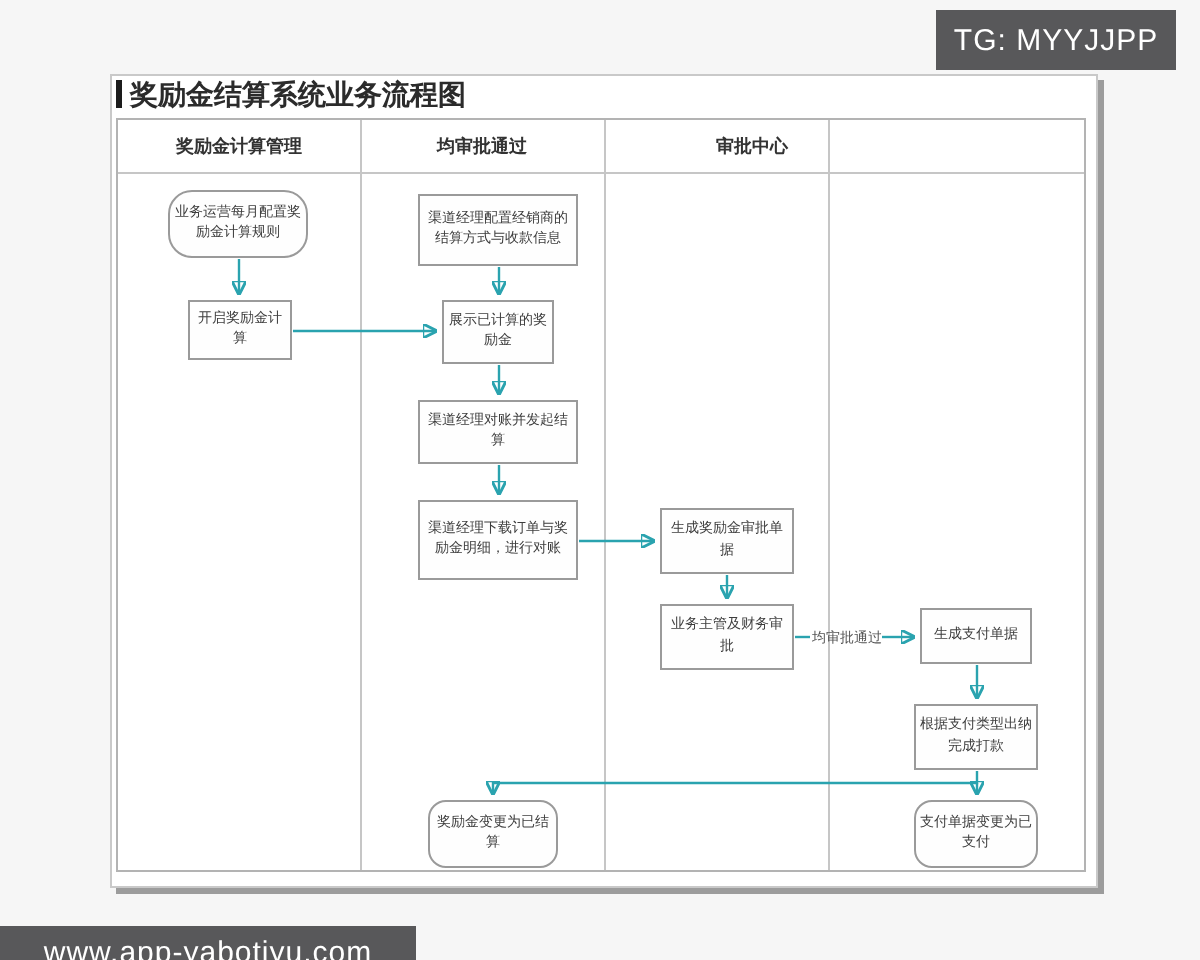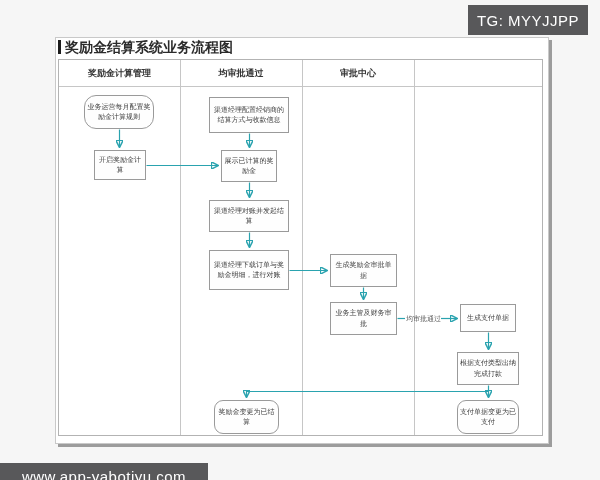--- a/index.html
+++ b/index.html
@@ -34,21 +34,21 @@
   }
   .lane-divider{position:absolute;top:0;bottom:0;width:1px;background:#c6c6c6;}
   .header-row{
     position:absolute;left:0;top:0;right:0;height:26px;
     border-bottom:1px solid #c6c6c6;display:flex;
   }
   .header-cell{
     display:flex;align-items:center;justify-content:center;
     font-size:9px;font-weight:bold;color:#333;
   }
-  .hc1{width:121px;} .hc2{width:122px;} .hc3{width:112px;} .hc4{width:128px;}
+  .hc1{width:121px;} .hc2{width:122px;} .hc3{width:112px;margin-left:18px;} .hc4{width:128px;}
   
   .node{
     position:absolute;box-sizing:border-box;background:#fefefe;
     border:1px solid #9a9a9a;color:#3d3d3d;
     display:flex;align-items:center;justify-content:center;text-align:center;
     font-size:7px;line-height:1.5;padding:2px;
   }
   .stadium{border-radius:12px;}
   .terminal{border-radius:9px;}
   .arrow-layer{position:absolute;left:0;top:0;pointer-events:none;}

